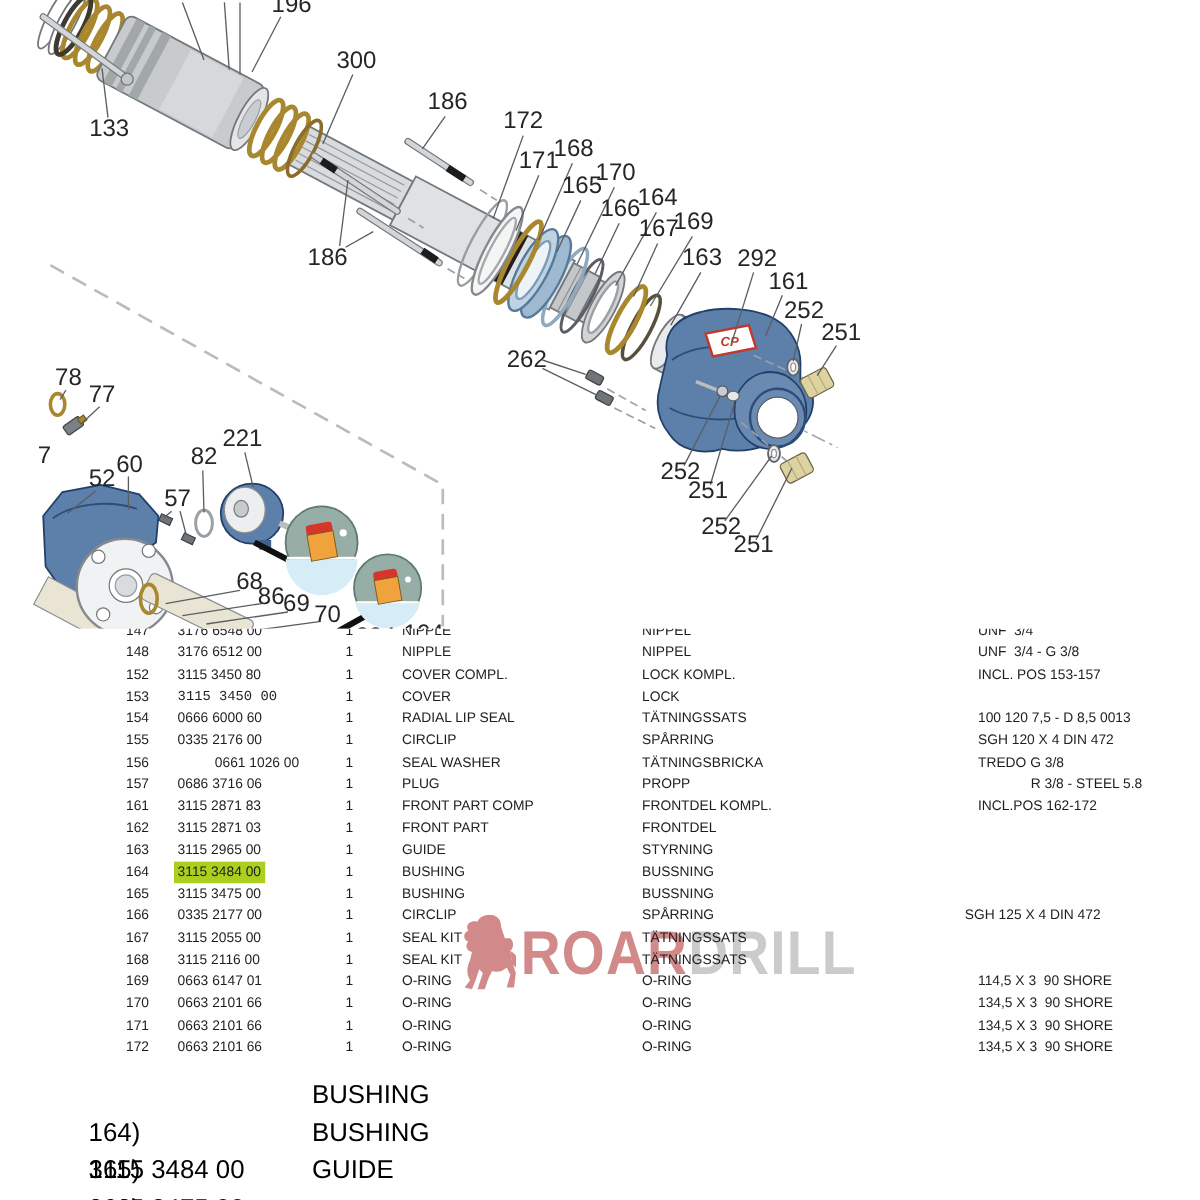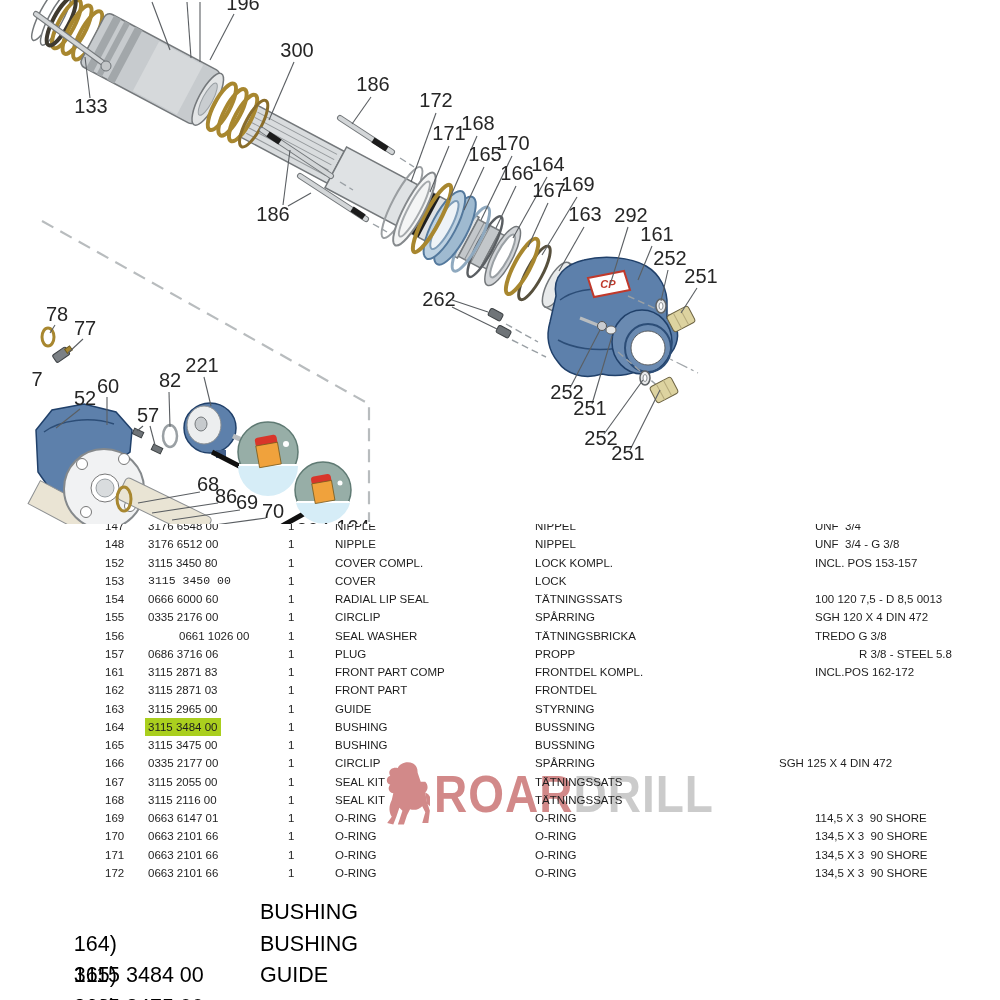--- a/index.html
+++ b/index.html
@@ -440,21 +440,21 @@
           <span class="tcell" style="left: 335px;">BUSHING</span>
           <span class="tcell" style="left: 535px;">BUSSNING</span>
           <span class="tcell" style="left: 815px;"></span>
         </div>
         <div class="trow">
           <span class="tcell" style="left: 105px;">166</span>
           <span class="tcell" style="left: 148px;">0335 2177 00</span>
           <span class="tcell" style="left: 288px;">1</span>
           <span class="tcell" style="left: 335px;">CIRCLIP</span>
           <span class="tcell" style="left: 535px;">SPÅRRING</span>
-          <span class="tcell" style="left: 779px;">SGH 125 X 4 DIN 472</span>
+          <span class="tcell" style="left: 804px;">SGH 125 X 4 DIN 472</span>
         </div>
         <div class="trow">
           <span class="tcell" style="left: 105px;">167</span>
           <span class="tcell" style="left: 148px;">3115 2055 00</span>
           <span class="tcell" style="left: 288px;">1</span>
           <span class="tcell" style="left: 335px;">SEAL KIT</span>
           <span class="tcell" style="left: 535px;">TÄTNINGSSATS</span>
           <span class="tcell" style="left: 815px;"></span>
         </div>
         <div class="trow">

